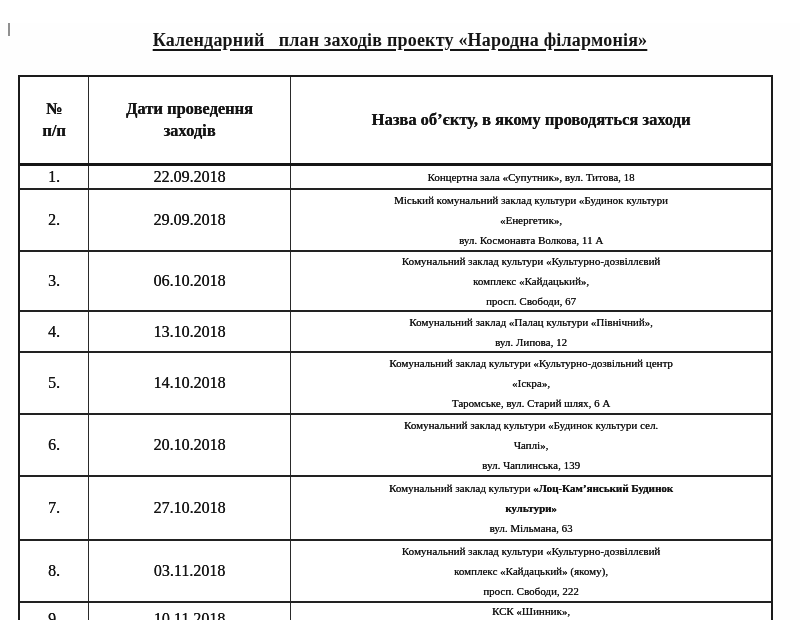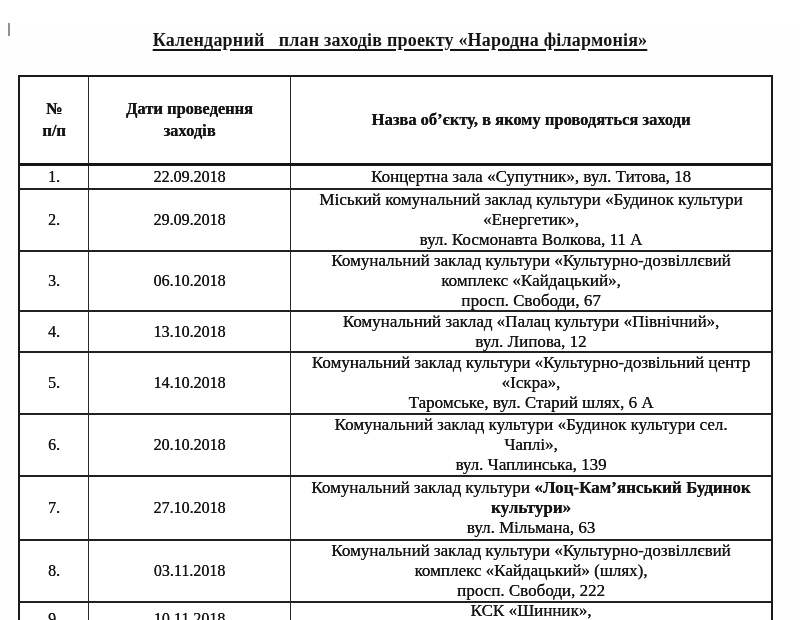--- a/index.html
+++ b/index.html
@@ -22,21 +22,21 @@
   .t-row{display:grid;grid-template-columns:69px 202px 1fr;}
   .t-row + .t-row{border-top:2px solid #222;}
   .t-head{height:86px;border-bottom:3px solid #161616;}
   .c{
     display:flex;flex-direction:column;justify-content:center;align-items:center;
     text-align:center;overflow:hidden;
   }
   .c1,.c2{border-right:1px solid #2a2a2a;}
   .c1,.c2{font-size:16px;}
   .t-head .c{font-weight:700;font-size:16.5px;line-height:22px;}
-  .vline{font-size:17px;line-height:20px;}
+  .vline{font-size:11px;line-height:20px;}
   .b{font-weight:700;}
   .watermark{
     position:absolute;left:733px;top:598px;
     font-family:"Liberation Sans", sans-serif;
     font-size:20px;color:#a4a4a4;letter-spacing:1.5px;
     text-shadow:none;white-space:nowrap;
   }
 </style>
 </head>
 <body>
@@ -117,21 +117,21 @@
             <div class="vline"><span>Комунальний заклад культури </span><span class="b">«Лоц-Кам’янський Будинок</span></div>
             <div class="vline"><span class="b">культури»</span></div>
             <div class="vline">вул. Мільмана, 63</div>
           </div>
         </div>
         <div class="t-row" style="height: 60px;">
           <div class="c c1">8.</div>
           <div class="c c2">03.11.2018</div>
           <div class="c c3">
             <div class="vline">Комунальний заклад культури «Культурно-дозвіллєвий</div>
-            <div class="vline">комплекс «Кайдацький» (шлях),</div>
+            <div class="vline">комплекс «Кайдацький» (якому),</div>
             <div class="vline">просп. Свободи, 222</div>
           </div>
         </div>
         <div class="t-row" style="height: 32px;">
           <div class="c c1">9.</div>
           <div class="c c2">10.11.2018</div>
           <div class="c c3">
             <div class="vline" style="line-height: 16px; text-align: center;">КСК «Шинник»,</div>
             <div class="vline" style="line-height: 16px;">вул. Б. Хмельницького 145 А</div>
           </div>

